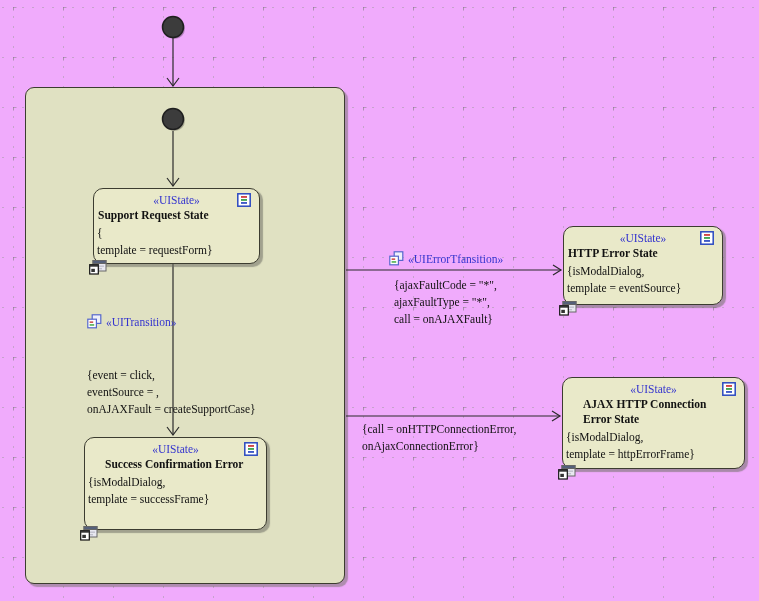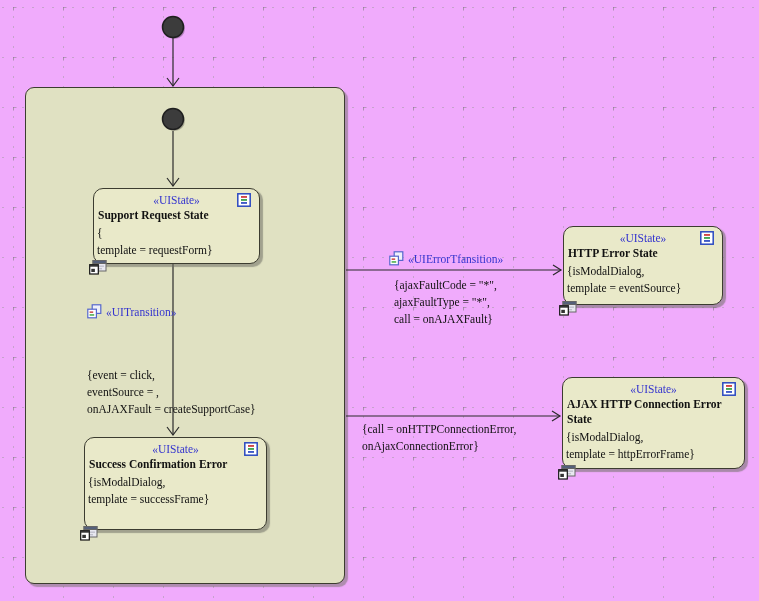--- a/index.html
+++ b/index.html
@@ -19,36 +19,36 @@
     box-shadow:3px 3px 1px rgba(110,110,100,0.5);z-index:1;
   }
 
   
   .state{
     position:absolute;background:#e9e9c9;border:1.4px solid #3c3c30;border-radius:10px;
     box-shadow:2.5px 2.5px 1px rgba(110,110,100,0.55);z-index:3;
   }
   .state .stereo{margin-top:3px;text-align:center;color:#3434cf;line-height:16px;}
   .state .title{font-weight:bold;line-height:15px;padding:0 4px;}
-  .state.wrapnarrow .title{padding:0 4px;}
+  .state.wrapnarrow .title{padding:0 20px;}
   .state .props{margin-top:2px;line-height:17px;padding-left:3px;white-space:nowrap;}
   .state .comp-icon{position:absolute;top:4px;right:8px;width:14px;height:14px;}
   .state .win-icon{position:absolute;left:-5px;bottom:-12px;width:18px;height:15px;}
 
   .st-support{left:93px;top:188px;width:165px;height:74px;}
   .st-success{left:84px;top:437px;width:181px;height:91px;}
   .st-ajaxerr{left:563px;top:226px;width:158px;height:77px;}
   .st-httperr{left:562px;top:377px;width:181px;height:90px;}
 
   
   .tlabel{position:absolute;z-index:3;display:flex;gap:4px;color:#3434cf;line-height:16px;white-space:nowrap;}
   .tlabel .st-icon{width:15px;height:15px;flex:0 0 auto;}
   .tprops{position:absolute;z-index:3;line-height:17px;white-space:nowrap;color:#111;}
 
-  .t1-label{left:87px;top:304px;}
+  .t1-label{left:87px;top:314px;}
   .t1-props{left:87px;top:334px;margin-top:33px;}
   .t2-label{left:389px;top:251px;}
   .t2-props{left:394px;top:277px;}
   .t3-label{left:384px;top:396px;}
   .t3-props{left:362px;top:421px;}
 </style>
 </head>
 <body>
 
 <div class="canvas">

